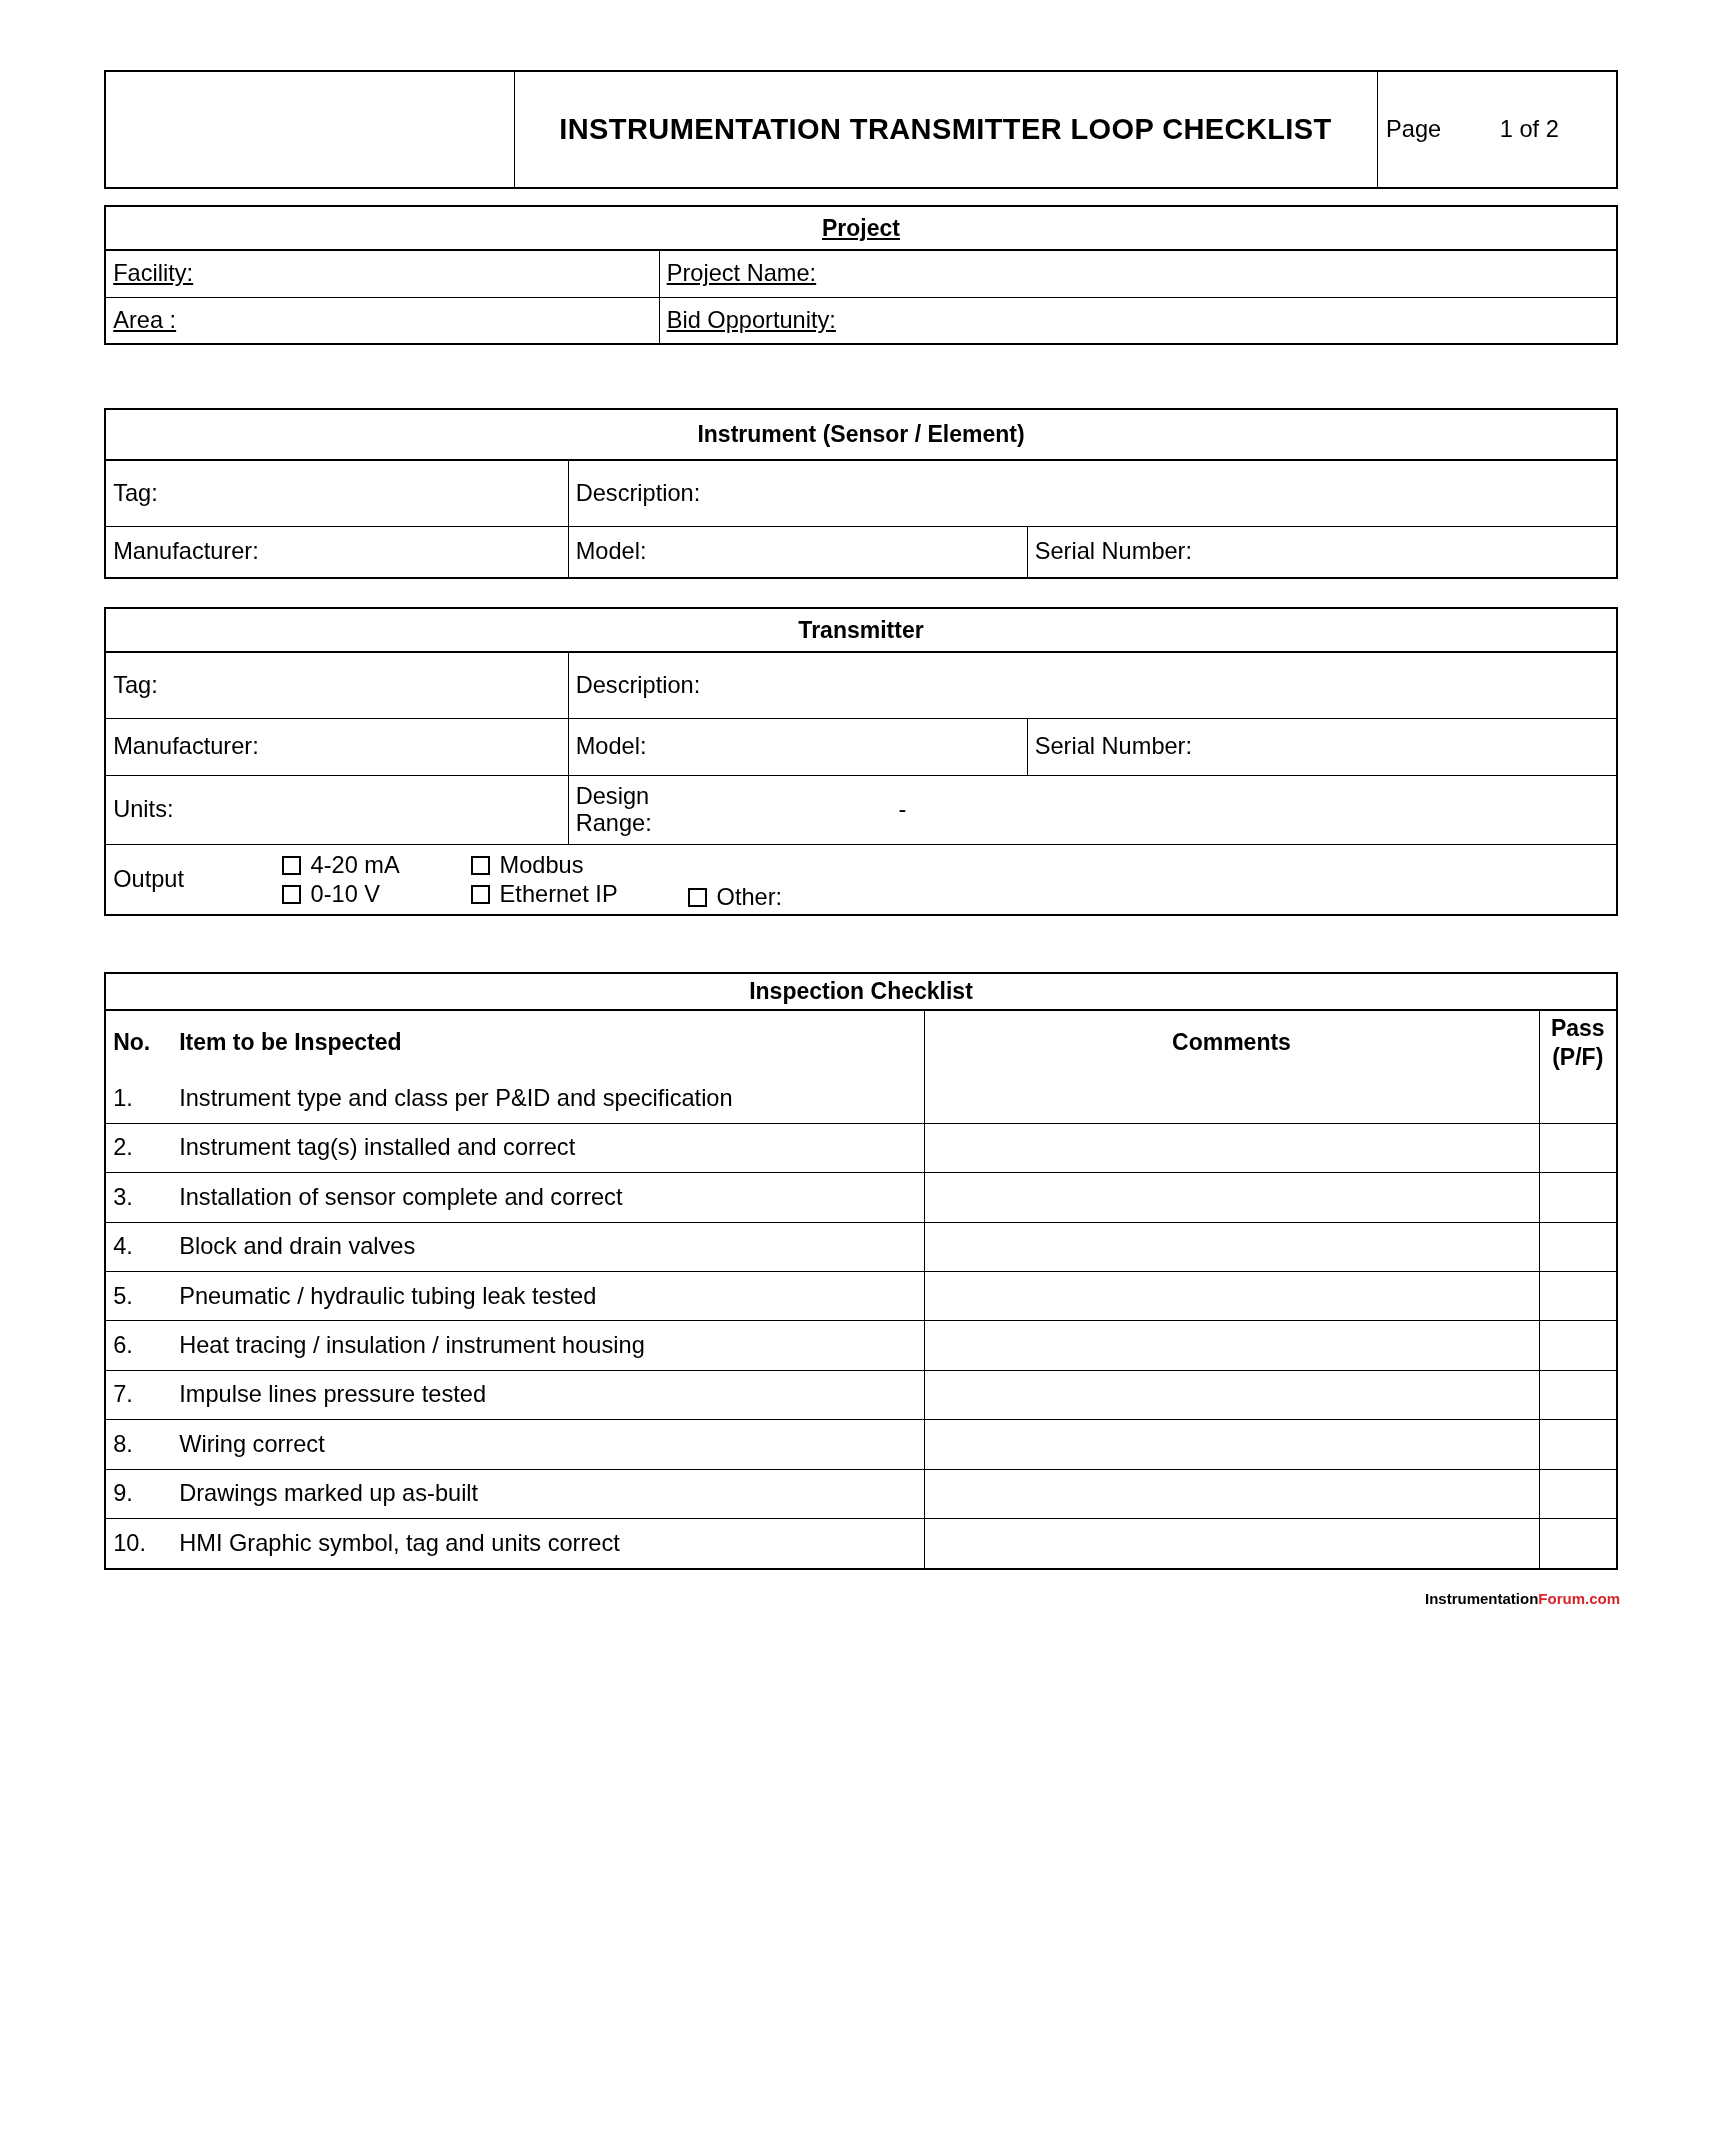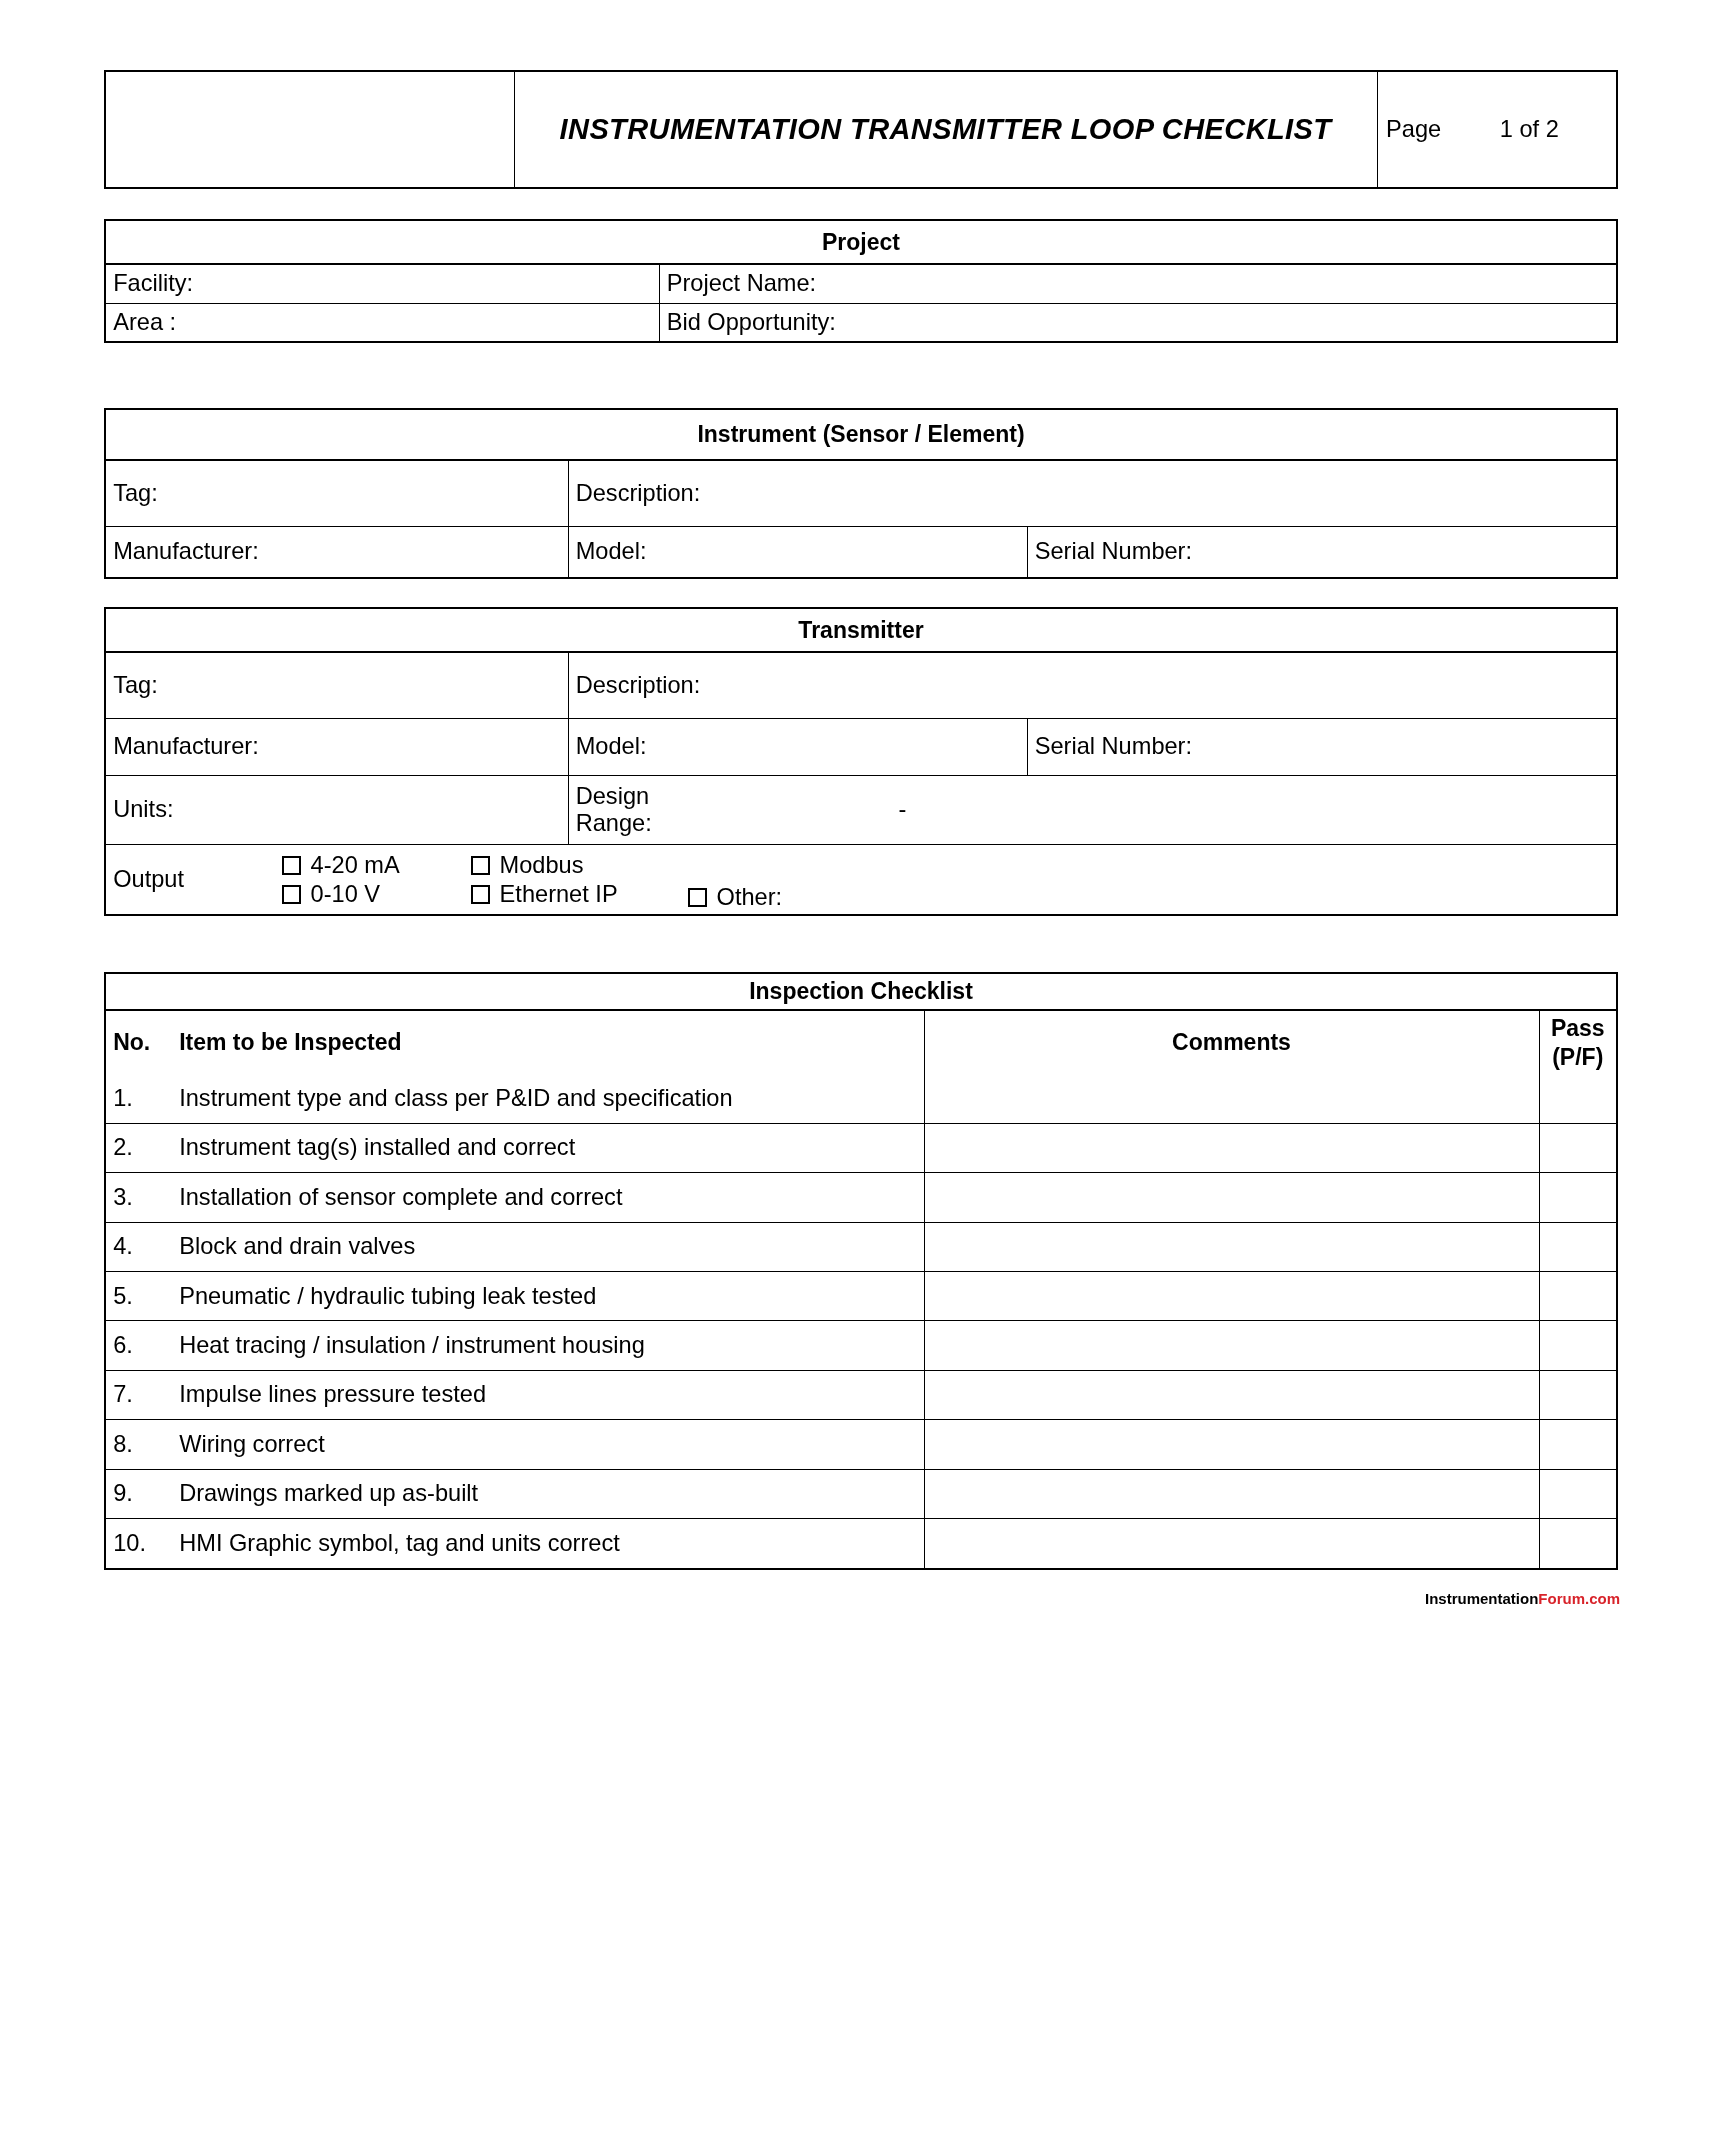--- a/index.html
+++ b/index.html
@@ -5,21 +5,21 @@
   html,body{margin:0;padding:0;background:#fff;}
   body{width:1719px;height:2151px;position:relative;font-family:"Liberation Sans",sans-serif;color:#000;}
   .box{position:absolute;left:104px;width:1514px;border:2.9px solid #000;box-sizing:border-box;}
   table{border-collapse:collapse;width:100%;height:100%;table-layout:fixed;}
   td{border:1.4px solid #000;padding:0 7.2px;font-size:23.6px;vertical-align:middle;}
   tr:first-child td{border-top:none;}
   tr:last-child td{border-bottom:none;}
   td:first-child{border-left:none;}
   td:last-child{border-right:none;border-radius:29px;}
   .sec-head{text-align:center;font-weight:bold;font-size:23px;border-bottom:2.9px solid #000 !important;}
-  .title{text-align:center;font-weight:bold;font-size:29px;letter-spacing:0.4px;font-style:italic;}
+  .title{text-align:center;font-weight:bold;font-size:29px;letter-spacing:0.4px;}
   .chk{display:inline-block;width:18.6px;height:18.6px;border:2.1px solid #000;box-sizing:border-box;vertical-align:-2.1px;margin-right:10px;}
   .opt{position:absolute;font-size:23.6px;white-space:nowrap;}
   .footer{position:absolute;right:99px;top:1590px;font-size:15px;font-weight:bold;}
   .red{color:#d8232a;}
   .thk td{border-bottom:2.9px solid #000;}
 </style>
 </head>
 <body>
 
 <div class="box" style="top:70px;height:119px;">
@@ -35,21 +35,21 @@
       <td class="title">INSTRUMENTATION TRANSMITTER LOOP CHECKLIST</td>
       <td style="padding-left:8.6px;">
         <span>Page</span>
         <span style="margin-left:52px;">1 of 2</span>
       </td>
     </tr>
   </tbody>
     </table>
 </div>
 
-<div class="box" style="top:219px;height:124px;">
+<div class="box" style="top:205px;height:140px;text-decoration:underline;">
   <table>
     <colgroup>
         <col style="width:553px">
         <col>
       </colgroup>
     <tbody>
         <tr style="height:43px">
           <td colspan="2" class="sec-head">Project</td>
         </tr>
     <tr>

